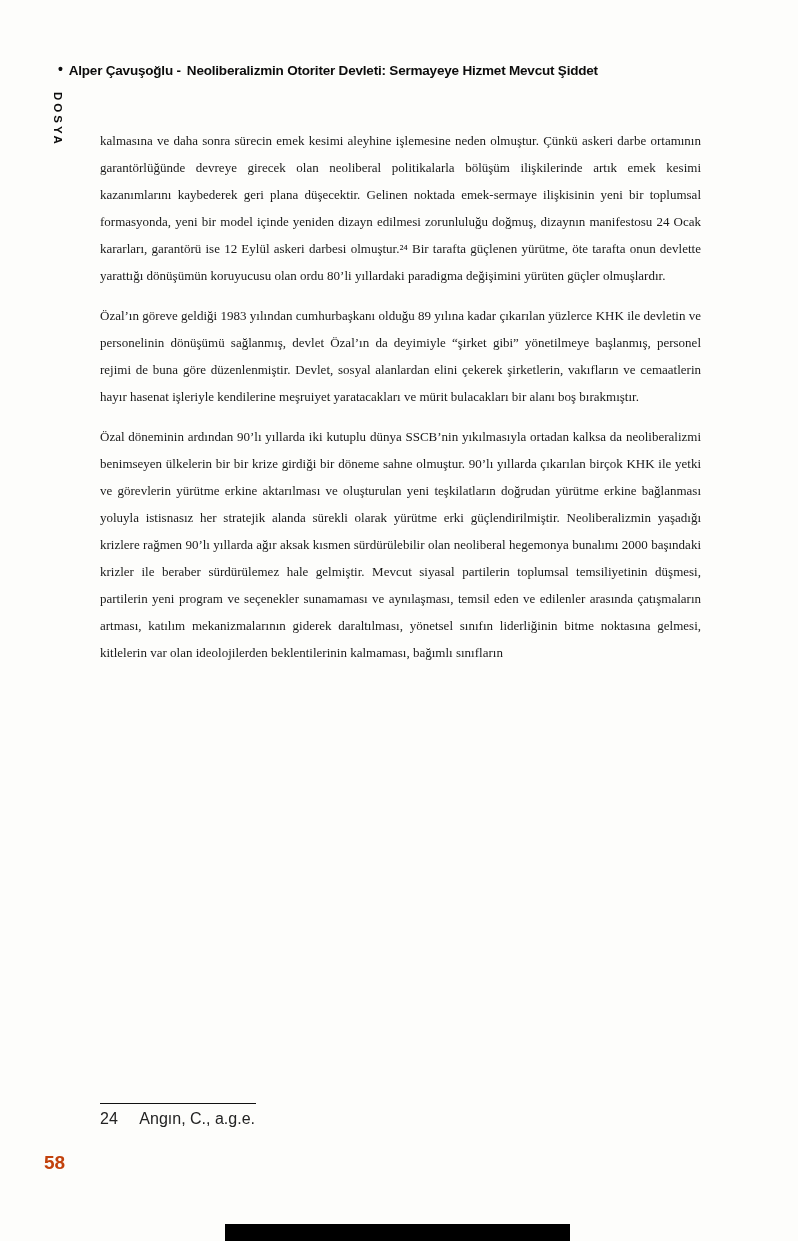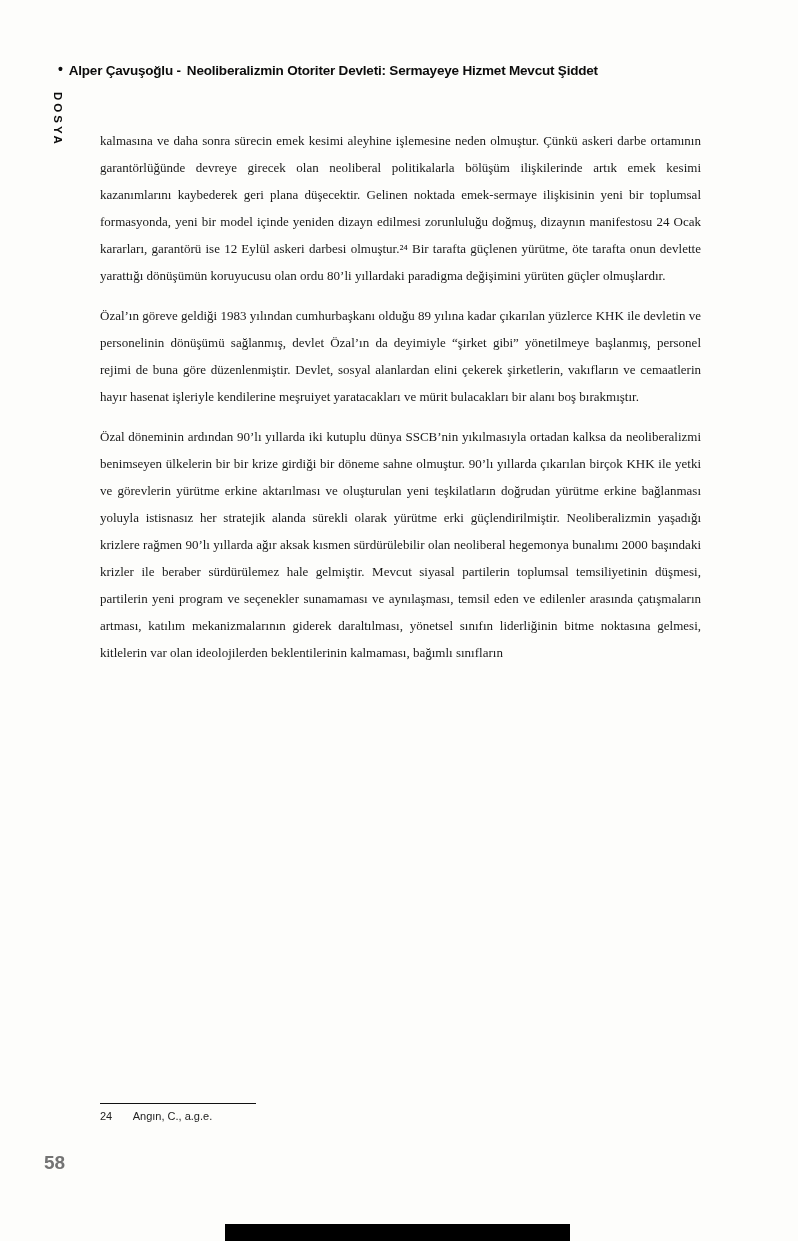--- a/index.html
+++ b/index.html
@@ -70,34 +70,34 @@
       width: 156px;
       border: none;
       border-top: 1.5px solid #111;
       margin: 0;
     }
     .footnote {
       position: absolute;
       left: 100px;
       top: 1110px;
       font-family: "Liberation Sans", sans-serif;
-      font-size: 11px;
+      font-size: 16px;
       color: #222;
     }
     .footnote .fn-num {
       margin-right: 18px;
     }
     .page-number {
       position: absolute;
       left: 44px;
       top: 1152px;
       font-family: "Liberation Sans", sans-serif;
       font-size: 19px;
       font-weight: 700;
-      color: #737373;
+      color: #c2410c;
     }
     .black-bar {
       position: absolute;
       left: 225px;
       bottom: 0;
       width: 345px;
       height: 17px;
       background: #000;
     }
   </style>

